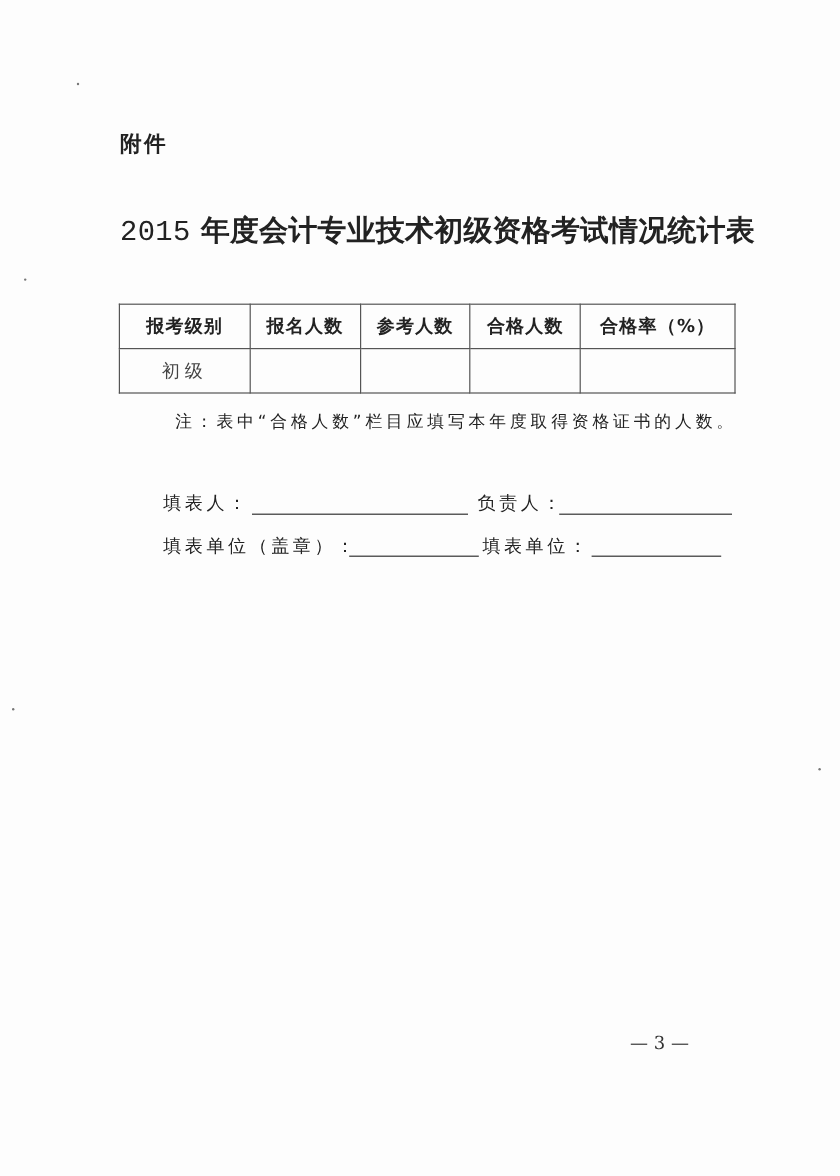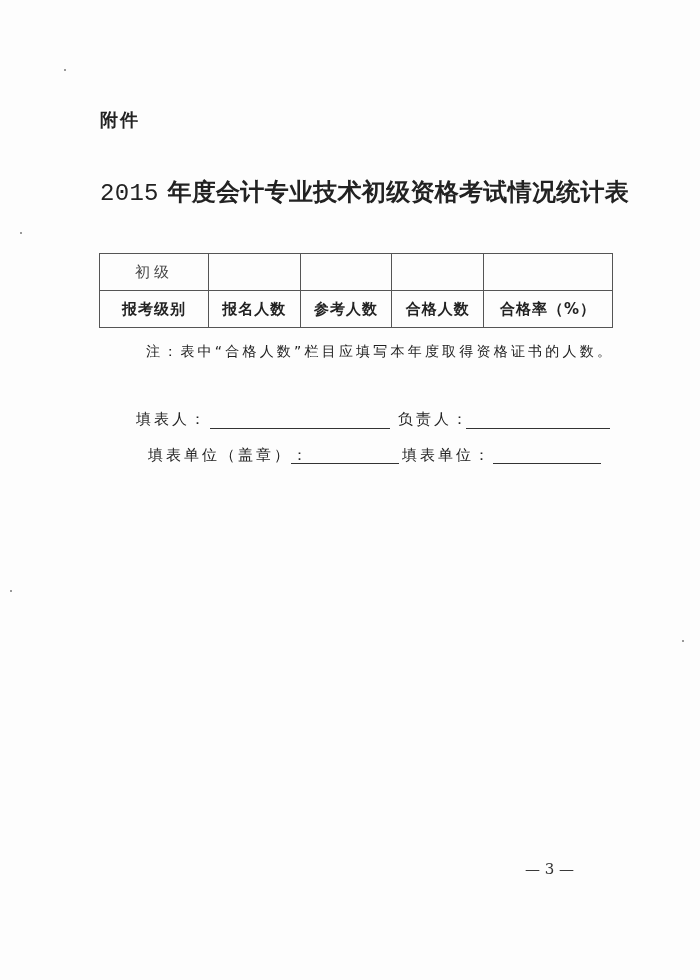--- a/index.html
+++ b/index.html
@@ -43,41 +43,41 @@
 <table class="stats">
   <colgroup>
     <col style="width:109px">
       <col style="width:92px">
       <col style="width:92px">
       <col style="width:92px">
       <col style="width:129px">
   </colgroup>
   <tbody>
       <tr>
+    <th>报考级别</th>
+    <th>报名人数</th>
+    <th>参考人数</th>
+    <th>合格人数</th>
+    <th>合格率（%）</th>
+  </tr>
+  <tr>
     <td>初级</td>
     <td></td>
     <td></td>
     <td></td>
     <td></td>
-  </tr>
-  <tr>
-    <th>报考级别</th>
-    <th>报名人数</th>
-    <th>参考人数</th>
-    <th>合格人数</th>
-    <th>合格率（%）</th>
   </tr>
 </tbody>
   </table>
 
 <div class="abs note">注：表中“合格人数”栏目应填写本年度取得资格证书的人数。</div>
 
 <div class="abs sig" style="left:136px;top:410px;text-align:right;">填表人：</div>
 <div class="line" style="left:210px;top:428px;width:180px;"></div>
 <div class="abs sig" style="left:398px;top:410px;">负责人：</div>
 <div class="line" style="left:466px;top:428px;width:144px;"></div>
 
-<div class="abs sig" style="left:148px;top:446px;">填表单位（盖章）：</div>
+<div class="abs sig" style="left:136px;top:446px;">填表单位（盖章）：</div>
 <div class="line" style="left:291px;top:463px;width:108px;"></div>
 <div class="abs sig" style="left:402px;top:446px;">填表单位：</div>
 <div class="line" style="left:493px;top:463px;width:108px;"></div>
 
 <div class="abs pageno">— 3 —</div>
 
 </body></html>

